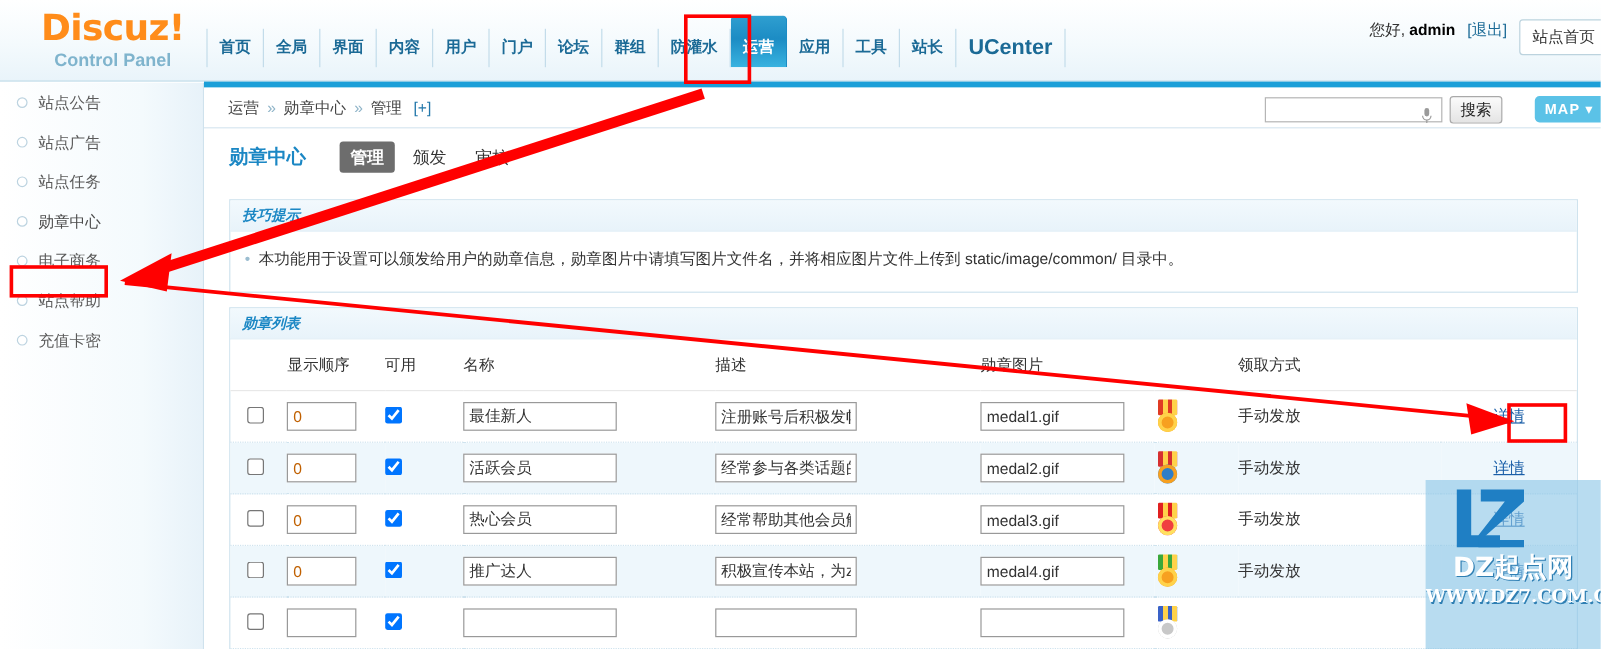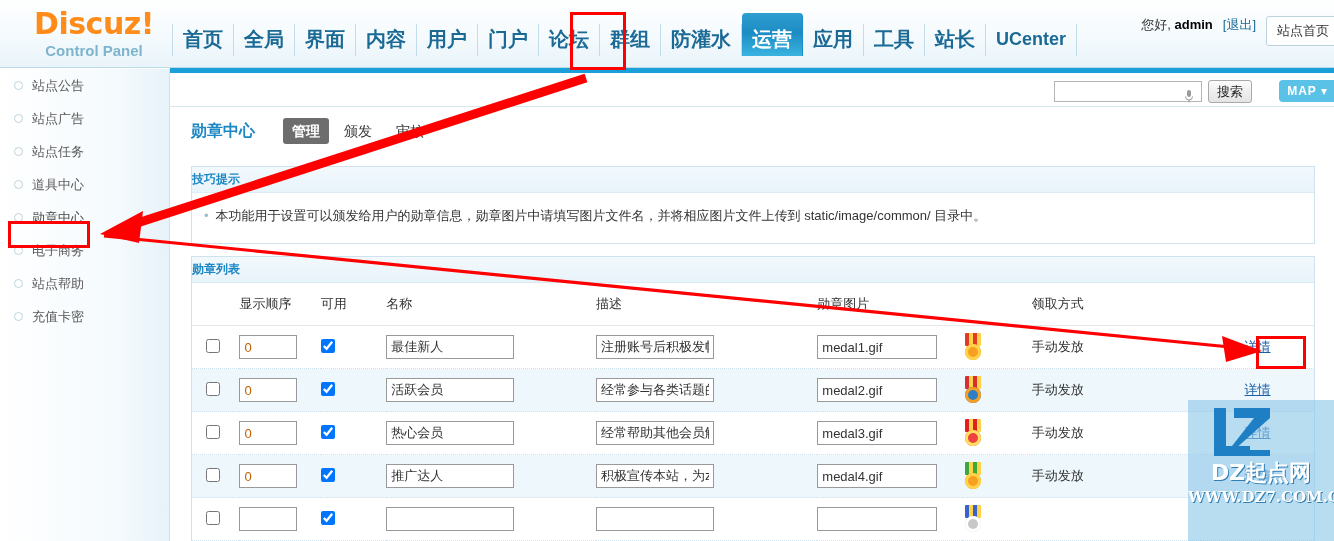--- a/index.html
+++ b/index.html
@@ -31,21 +31,21 @@
     margin-top: 1px;
   }
 
   .navtabs {
     position: absolute; left: 172px; top: 24px; height: 32px;
     display: flex; align-items: stretch;
   }
   .navtab {
     position: relative;
     padding: 4px 10px 6px 10px;
-    font-size: 20px; font-weight: bold; color: #1b6a96;
+    font-size: 13px; font-weight: bold; color: #1b6a96;
     border-right: 1px solid #c3dcea;
     line-height: 22px; white-space: nowrap; cursor: pointer;
   }
   .navtab:first-child { border-left: 1px solid #c3dcea; }
   .navtab.active {
     color: #ffffff;
     background: linear-gradient(to bottom, #2f9fd0 0%, #1c8cc4 45%, #39b3e0 100%);
     border-radius: 4px 4px 0 0;
     border-right: 1px solid #1c8cc4;
     margin-top: -11px;
@@ -147,21 +147,21 @@
 
   .section {
     position: absolute; left: 20px; width: 1124px;
     border: 1px solid #cfe3ee; background: #fff;
   }
   #tips-section { top: 58px; height: 78px; }
   .section-head {
     height: 26px; background: linear-gradient(to bottom,#f2f9fd,#e8f3fa);
     border-bottom: 1px solid #dbecf5;
     font-size: 12px; font-weight: bold; color: #1b87c4;
-    display: flex; align-items: center; 
+    display: flex; align-items: center; padding-left: 10px; font-style: italic;
   }
   .tip-body {
     padding: 14px 12px 0 12px; font-size: 13px; color: #333; line-height: 18px;
     display: flex; gap: 7px;
   }
   .tip-bullet { color: #9bbdd0; font-size: 13px; line-height: 18px; }
 
   #list-section { top: 148px; height: 290px; }
 
   table.medal-table { width: 100%; border-collapse: collapse; }
@@ -270,20 +270,28 @@
 
     <div class="userbar">
       <span class="hello"><span>您好, </span><b>admin</b></span>
       <span class="logout">[退出]</span>
       <button class="site-home-btn">站点首页</button>
     </div>
   </div>
 
   <div class="bluebar"></div>
   <div class="breadcrumb-row">
+    <div class="breadcrumb">
+      <span>运营</span>
+      <span class="sep">»</span>
+      <span>勋章中心</span>
+      <span class="sep">»</span>
+      <span>管理</span>
+      <span class="plus">[+]</span>
+    </div>
 
     <div class="searchbox">
       <input class="search-input" type="text" placeholder="" style="">
       <svg class="mic-icon" viewBox="0 0 10 16">
         <rect x="3" y="1" width="4" height="7" rx="2" fill="#9a9a9a"></rect>
         <path d="M1.5 7.5a3.5 3.5 0 0 0 7 0" stroke="#9a9a9a" stroke-width="1" fill="none"></path>
         <line x1="5" y1="11" x2="5" y2="13.5" stroke="#9a9a9a" stroke-width="1"></line>
       </svg>
       <button class="search-btn">搜索</button>
     </div>
@@ -295,24 +303,20 @@
         <span class="side-bullet"></span>
         <span class="side-label">站点公告</span>
       </div>
       <div class="side-item">
         <span class="side-bullet"></span>
         <span class="side-label">站点广告</span>
       </div>
       <div class="side-item">
         <span class="side-bullet"></span>
         <span class="side-label">站点任务</span>
-      </div>
-      <div class="side-item">
-        <span class="side-bullet"></span>
-        <span class="side-label">道具中心</span>
       </div>
       <div class="side-item marked">
         <span class="side-bullet"></span>
         <span class="side-label">勋章中心</span>
       </div>
       <div class="side-item">
         <span class="side-bullet"></span>
         <span class="side-label">电子商务</span>
       </div>
       <div class="side-item">

